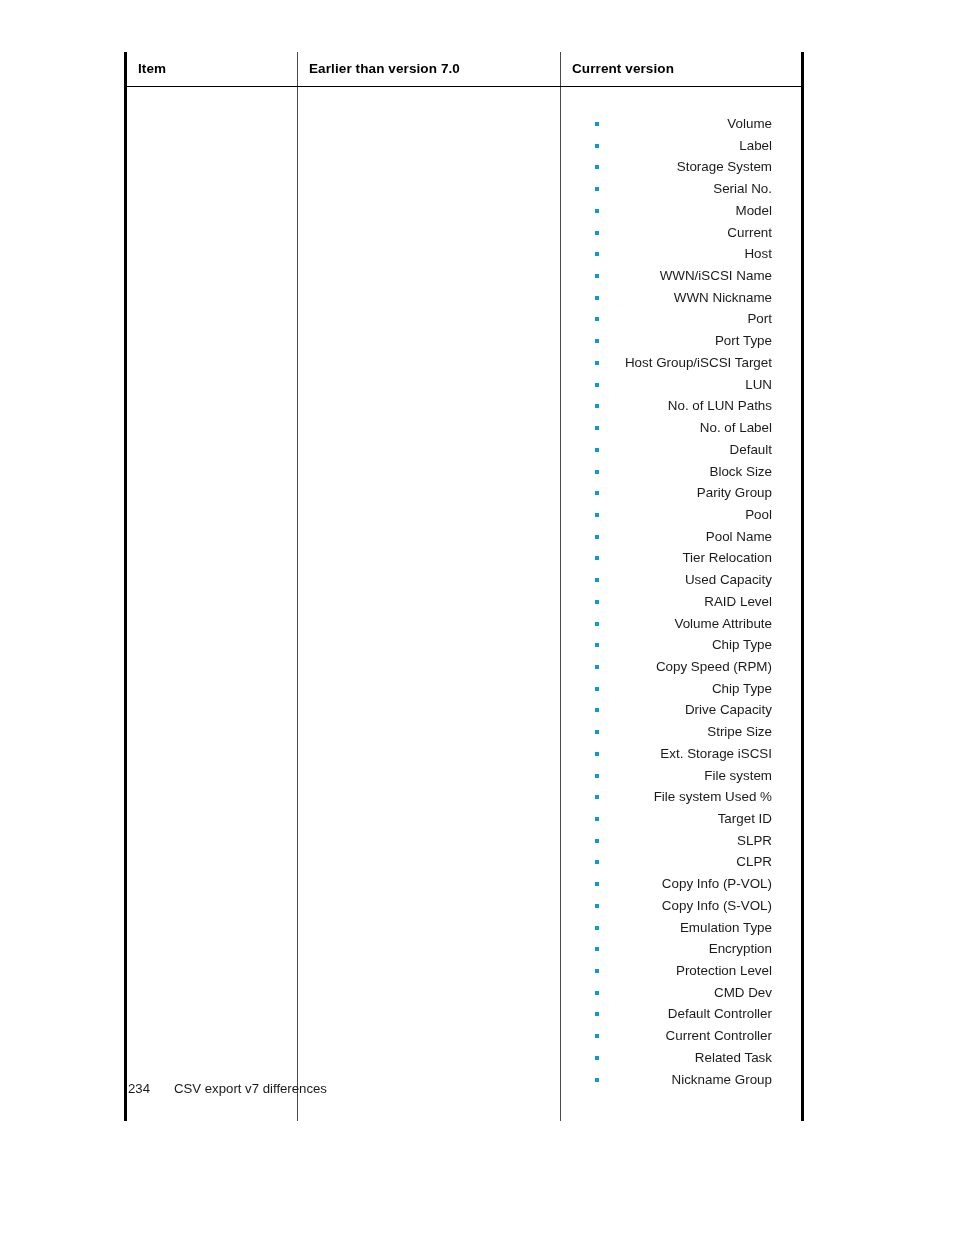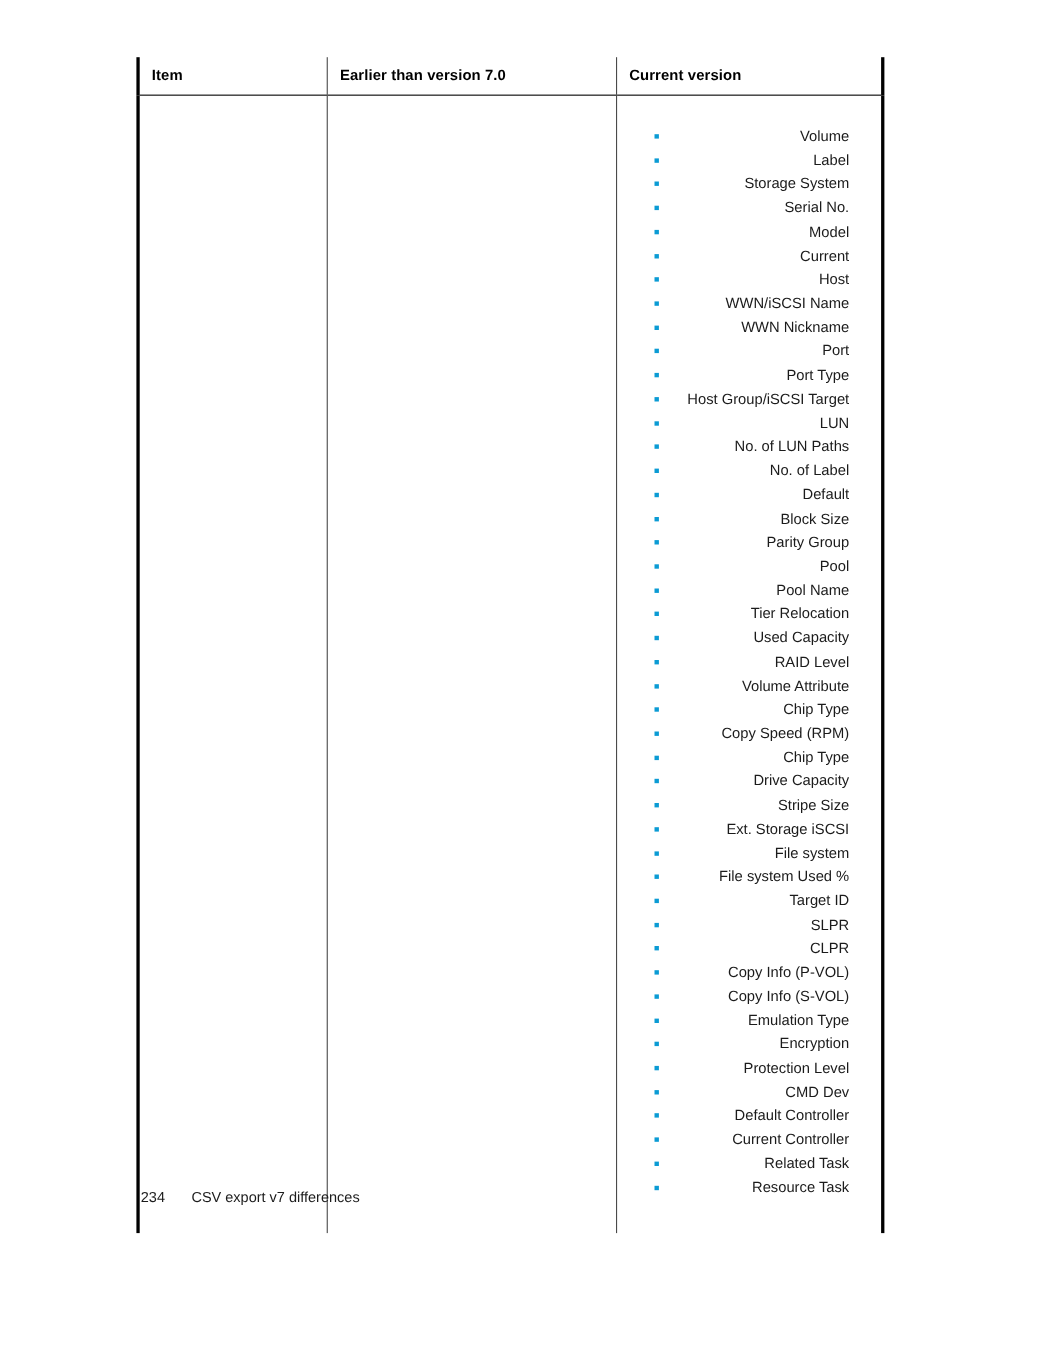--- a/index.html
+++ b/index.html
@@ -186,21 +186,21 @@
               <li><span class="bullet-marker" style="background: rgb(11, 155, 212);"></span><span>CLPR</span></li>
               <li><span class="bullet-marker" style="background: rgb(11, 155, 212);"></span><span>Copy Info (P-VOL)</span></li>
               <li><span class="bullet-marker" style="background: rgb(11, 155, 212);"></span><span>Copy Info (S-VOL)</span></li>
               <li><span class="bullet-marker" style="background: rgb(11, 155, 212);"></span><span>Emulation Type</span></li>
               <li><span class="bullet-marker" style="background: rgb(11, 155, 212);"></span><span>Encryption</span></li>
               <li><span class="bullet-marker" style="background: rgb(11, 155, 212);"></span><span>Protection Level</span></li>
               <li><span class="bullet-marker" style="background: rgb(11, 155, 212);"></span><span>CMD Dev</span></li>
               <li><span class="bullet-marker" style="background: rgb(11, 155, 212);"></span><span>Default Controller</span></li>
               <li><span class="bullet-marker" style="background: rgb(11, 155, 212);"></span><span>Current Controller</span></li>
               <li><span class="bullet-marker" style="background: rgb(11, 155, 212);"></span><span>Related Task</span></li>
-              <li><span class="bullet-marker" style="background: rgb(11, 155, 212);"></span><span>Resource Task</span></li>
+              <li><span class="bullet-marker" style="background: rgb(11, 155, 212);"></span><span>Nickname Group</span></li>
             </ul>
         </td>
       </tr>
     </tbody>
   </table>
 
   <div class="page-footer">
     <span class="folio">234</span><span>CSV export v7 differences</span>
   </div>
 

